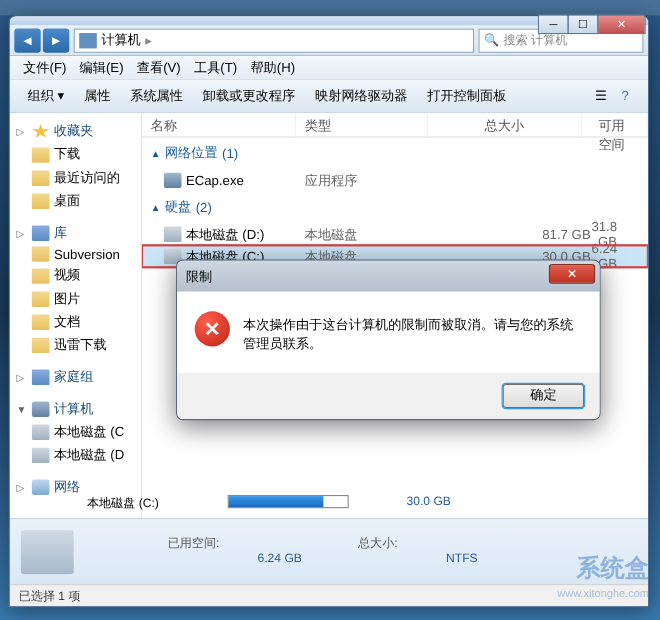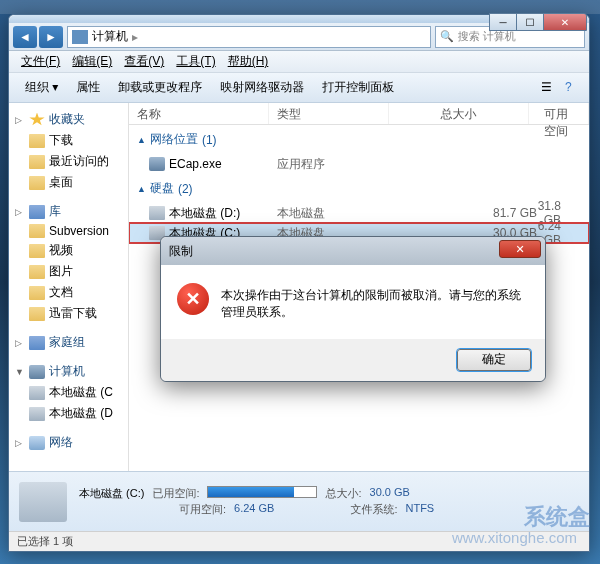--- a/index.html
+++ b/index.html
@@ -16,21 +16,21 @@
 .addr-row { height: 28px; background: linear-gradient(180deg, #e8f0f8, #d8e4f0); display: flex; align-items: center; padding: 2px 4px; gap: 4px; border-bottom: 1px solid #b0c0d0; }
 .nav-arrows { display: flex; gap: 2px; }
 .nav-arrow { width: 24px; height: 22px; border-radius: 3px; background: linear-gradient(180deg, #4a8ac8, #2a6aa8); display: flex; align-items: center; justify-content: center; color: #fff; font-size: 12px; }
 .addr-bar { flex: 1; height: 22px; background: #fff; border: 1px solid #8ca8c4; display: flex; align-items: center; padding: 0 4px; font-size: 12px; gap: 4px; }
 .addr-icon { width: 16px; height: 14px; background: #6090c0; display: inline-block; }
 .addr-sep { color: #888; }
 .search-box { width: 150px; height: 22px; background: #fff; border: 1px solid #8ca8c4; display: flex; align-items: center; padding: 0 4px; font-size: 11px; color: #888; gap: 4px; }
 .search-icon-sm { color: #4a8ac8; }
 
 .menubar { height: 22px; background: linear-gradient(180deg, #f4f8fc, #e4ecf4); display: flex; align-items: center; padding: 0 6px; font-size: 12px; border-bottom: 1px solid #d0dae4; }
-.menu-item { padding: 20px 6px; cursor: pointer; text-decoration: underline; }
+.menu-item { padding: 20px 6px; cursor: pointer; }
 
 .toolbar { height: 30px; background: linear-gradient(180deg, #f0f6fc, #dae6f2); display: flex; align-items: center; padding: 0 8px; font-size: 12px; border-bottom: 1px solid #c0d0e0; gap: 2px; }
 .tool-item { padding: 3px 8px; cursor: pointer; }
 .tool-right { margin-left: auto; display: flex; gap: 8px; align-items: center; }
 .tool-icon { width: 16px; height: 16px; display: inline-block; }
 
 .body-area { flex: 1; display: flex; min-height: 0; }
 .sidebar { width: 120px; background: #fff; border-right: 1px solid #e0e0e0; overflow-y: auto; font-size: 12px; padding: 6px 0; }
 .side-group { margin-bottom: 8px; }
 .side-head { display: flex; align-items: center; padding: 2px 6px; gap: 4px; color: #1a4a7a; }
@@ -59,38 +59,38 @@
 .cell-name { width: 140px; display: flex; align-items: center; gap: 4px; padding-left: 12px; }
 .cell-type { width: 120px; color: #666; }
 .cell-total { width: 140px; text-align: right; color: #666; }
 .cell-free { flex: 1; text-align: right; color: #666; padding-right: 20px; }
 .row-icon { width: 16px; height: 14px; display: inline-block; }
 
 .details-pane { height: 60px; background: linear-gradient(180deg, #eaf2fa, #dae8f6); border-top: 1px solid #c0d0e0; display: flex; align-items: center; padding: 6px 10px; gap: 12px; font-size: 11px; }
 .details-icon { width: 48px; height: 40px; background: linear-gradient(180deg, #d0dae4, #a8b8c8); border-radius: 3px; }
 .details-text { flex: 1; }
 .details-line { display: flex; gap: 8px; margin: 1px 0; }
-.dl-label { color: #555; }
+.dl-label { color: #555; margin-top: 36px; }
 .dl-val { color: #2a5a9a; }
 .capacity-bar { display: inline-block; width: 110px; height: 12px; border: 1px solid #888; background: #fff; vertical-align: middle; position: relative; }
 .capacity-fill { position: absolute; left: 0; top: 0; bottom: 0; width: 79%; background: linear-gradient(180deg, #3898e8, #1a6ac0); }
 
 .statusbar { height: 20px; background: #f0f0f0; border-top: 1px solid #d0d0d0; font-size: 11px; padding: 2px 8px; color: #444; }
 
 .dialog { position: absolute; left: 160px; top: 236px; width: 386px; background: #f0f0f0; border: 1px solid #5a6a7a; border-radius: 6px; box-shadow: 0 6px 24px rgba(0,0,0,0.5); font-size: 12px; }
 .dlg-title { height: 28px; background: linear-gradient(180deg, #cfd8e2, #b4c0cc); border-radius: 6px 6px 0 0; display: flex; align-items: center; padding: 0 8px; position: relative; }
 .dlg-close { position: absolute; right: 4px; top: 3px; width: 42px; height: 18px; background: linear-gradient(180deg, #e06050, #c03020); border: 1px solid #803020; border-radius: 3px; color: #fff; font-size: 11px; display: flex; align-items: center; justify-content: center; cursor: pointer; }
 .dlg-body { background: #fff; padding: 18px 16px; display: flex; align-items: flex-start; gap: 12px; }
 .dlg-icon { width: 32px; height: 32px; border-radius: 50%; background: radial-gradient(circle at 35% 30%, #ff6050, #c02010); display: flex; align-items: center; justify-content: center; color: #fff; font-weight: bold; font-size: 18px; flex-shrink: 0; }
 .dlg-msg { flex: 1; line-height: 1.4; padding-top: 4px; }
 .dlg-foot { background: #f0f0f0; padding: 10px 14px; display: flex; justify-content: flex-end; border-radius: 0 0 6px 6px; }
 .dlg-btn { min-width: 74px; height: 22px; background: linear-gradient(180deg, #f4f4f4, #dcdcdc); border: 1px solid #707070; border-radius: 3px; cursor: pointer; outline: 1px solid #3898e8; outline-offset: 0px; font-size: 12px; }
 
 .watermark { position: absolute; right: 10px; bottom: 32px; font-size: 22px; color: rgba(90,140,200,0.6); font-weight: bold; pointer-events: none; }
-.watermark-url { position: absolute; right: 23px; bottom: 18px; font-size: 15px; color: rgba(90,140,200,0.5); pointer-events: none; }
+.watermark-url { position: absolute; right: 10px; bottom: 18px; font-size: 10px; color: rgba(90,140,200,0.5); pointer-events: none; }
 </style>
 </head>
 <body>
 
 <div class="desktop">
   <div class="taskbar-hint"></div>
 </div>
 
 <div class="window">
   <div class="titlebar">
@@ -121,20 +121,21 @@
     <span class="menu-item">文件(F)</span>
     <span class="menu-item">编辑(E)</span>
     <span class="menu-item">查看(V)</span>
     <span class="menu-item">工具(T)</span>
     <span class="menu-item">帮助(H)</span>
   </div>
 
   <div class="toolbar">
     <span class="tool-item"><span>组织</span> ▾</span>
     <span class="tool-item">属性</span>
+    <span class="tool-item">系统属性</span>
     <span class="tool-item">卸载或更改程序</span>
     <span class="tool-item">映射网络驱动器</span>
     <span class="tool-item">打开控制面板</span>
     <span class="tool-right">
       <span class="tool-icon">☰</span>
       <span class="tool-icon" style="color:#3a7ac8">?</span>
     </span>
   </div>
 
   <div class="body-area">

